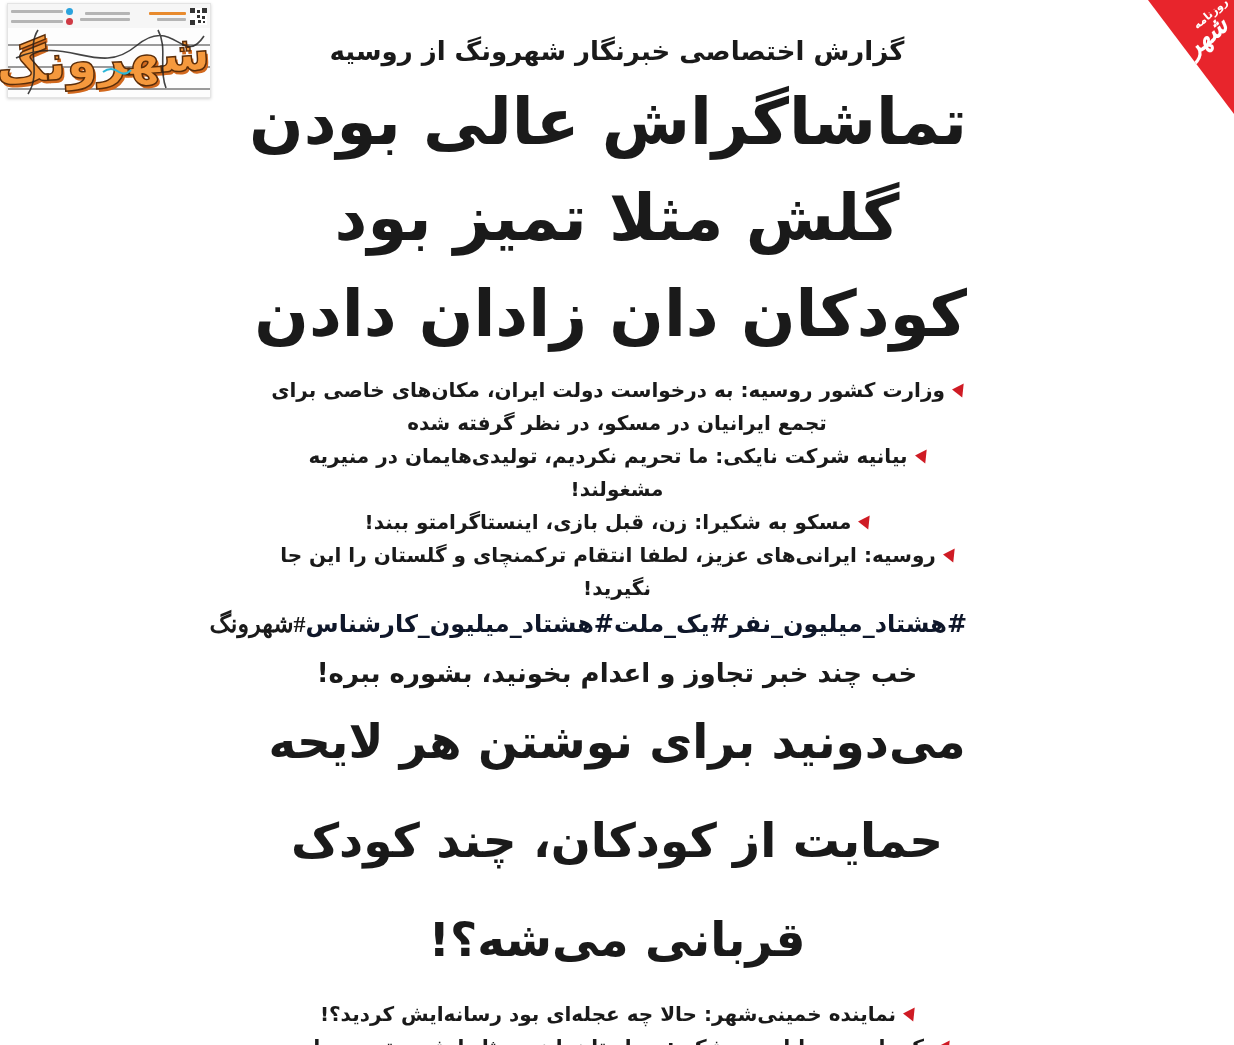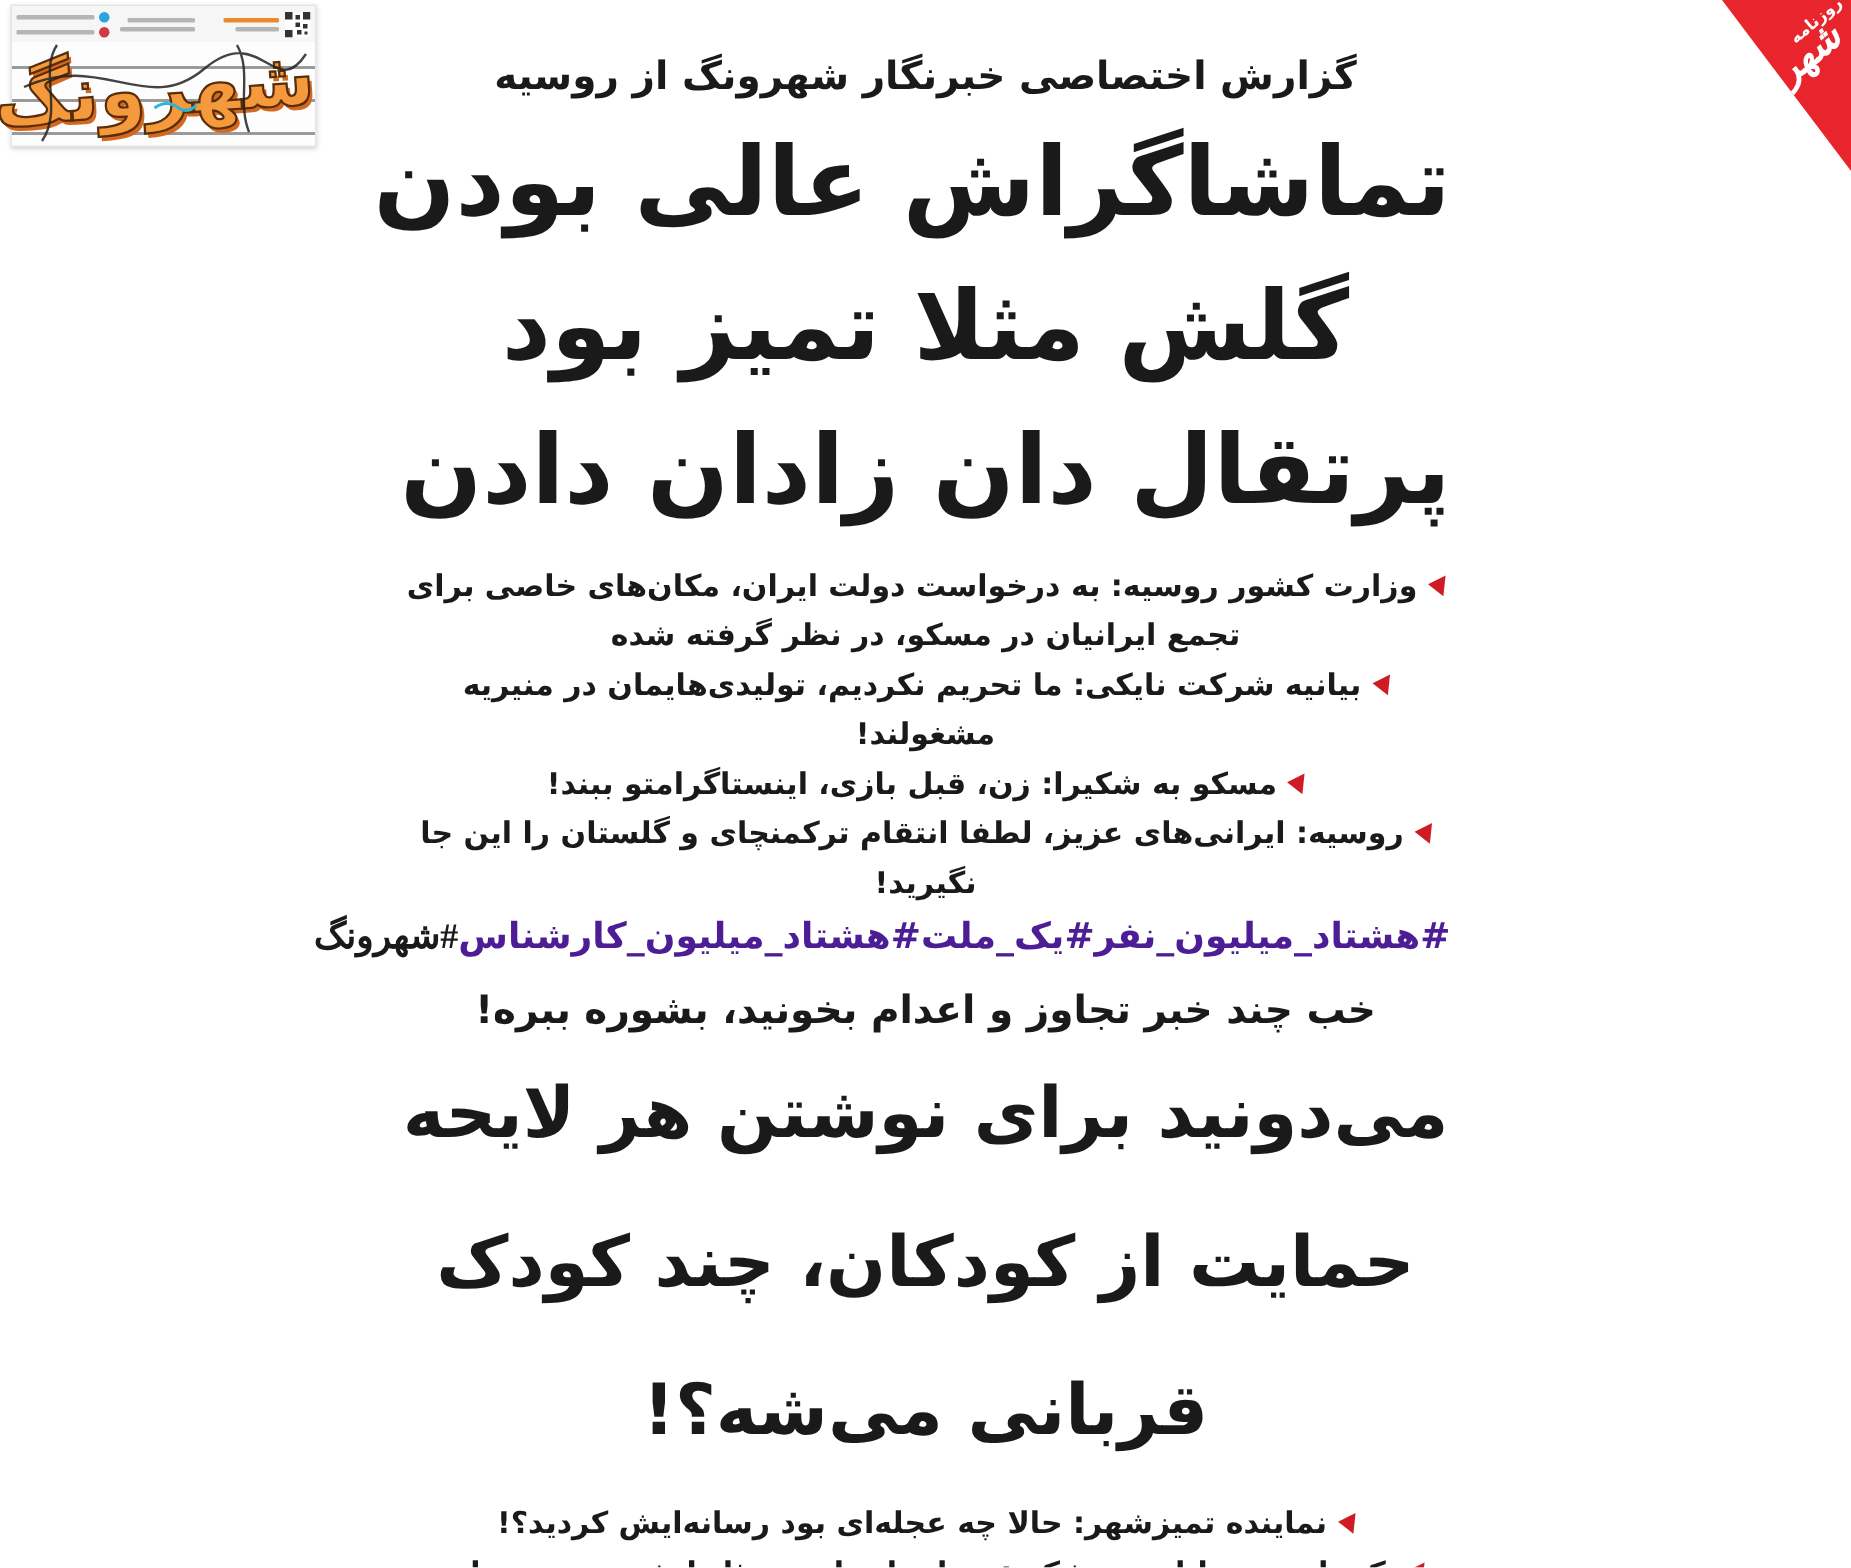--- a/index.html
+++ b/index.html
@@ -68,21 +68,21 @@
   .headline .hl-line{display:block;white-space:nowrap;}
   .bullets{margin-top:12px;font-size:20px;font-weight:bold;line-height:33px;}
   .bullet{margin:0;}
   .tri{
     display:inline-block;width:0;height:0;vertical-align:middle;
     border-style:solid;border-width:7px 11px 7px 0;
     border-color:transparent #cf1b24 transparent transparent;
     margin:0 0 4px 7px;transform:rotate(6deg);
   }
   .hashtags{font-size:24px;font-weight:bold;margin-top:3px;line-height:32px;}
-  .hashtags .red{color:#4c1d95;}
+  .hashtags .red{color:#0f172a;}
   .hashtags .black{color:#1a1a1a;font-family:Liberation Serif, serif;}
   .kicker2{margin-top:16px;}
   .headline2{font-size:47px;line-height:99px;margin-top:2px;}
   .bullets2{margin-top:9px;}
 </style>
 </head>
 <body>
 
 <div class="page">
 
@@ -134,38 +134,38 @@
     <div class="corner-label" dir="rtl">روزنامه</div>
     <div class="corner-paper" dir="rtl">شهروند</div>
   </div>
 
   <div class="content">
 
     <div class="kicker">گزارش اختصاصی خبرنگار شهرونگ از روسیه</div>
     <h1 class="headline">
       <span class="hl-line">تماشاگراش عالی بودن</span>
       <span class="hl-line">گلش مثلا تمیز بود</span>
-      <span class="hl-line">پرتقال دان زادان دادن</span>
+      <span class="hl-line">کودکان دان زادان دادن</span>
     </h1>
     <div class="bullets">
       <div class="bullet"><span class="tri"></span><span>وزارت کشور روسیه: به درخواست دولت ایران، مکان‌های خاصی برای تجمع ایرانیان در مسکو، در نظر گرفته شده</span></div>
       <div class="bullet"><span class="tri"></span><span>بیانیه شرکت نایکی: ما تحریم نکردیم، تولیدی‌هایمان در منیریه مشغولند!</span></div>
       <div class="bullet"><span class="tri"></span><span>مسکو به شکیرا: زن، قبل بازی، اینستاگرامتو ببند!</span></div>
       <div class="bullet"><span class="tri"></span><span>روسیه: ایرانی‌های عزیز، لطفا انتقام ترکمنچای و گلستان را این جا نگیرید!</span></div>
     </div>
     <div class="hashtags">
       <span class="red">#هشتاد_میلیون_نفر#یک_ملت#هشتاد_میلیون_کارشناس</span><span class="black">#شهرونگ</span>
     </div>
 
     <div class="kicker kicker2">خب چند خبر تجاوز و اعدام بخونید، بشوره ببره!</div>
     <h1 class="headline headline2">
       <span class="hl-line">می‌دونید برای نوشتن هر لایحه</span>
       <span class="hl-line">حمایت از کودکان، چند کودک</span>
       <span class="hl-line">قربانی می‌شه؟!</span>
     </h1>
     <div class="bullets bullets2">
-      <div class="bullet"><span class="tri"></span><span>نماینده تمیز‌شهر: حالا چه عجله‌ای بود رسانه‌ایش کردید؟!</span></div>
+      <div class="bullet"><span class="tri"></span><span>نماینده خمینی‌شهر: حالا چه عجله‌ای بود رسانه‌ایش کردید؟!</span></div>
       <div class="bullet"><span class="tri"></span><span>یک طوسی مایل به مشکی: چهار تا نماینده مثل ایشون توی مجلس بود، من الان ترکیه و مالزی رو هم فتح می‌کردم!</span></div>
 
     </div>
 
   </div>
 </div>
 
 </body></html>

